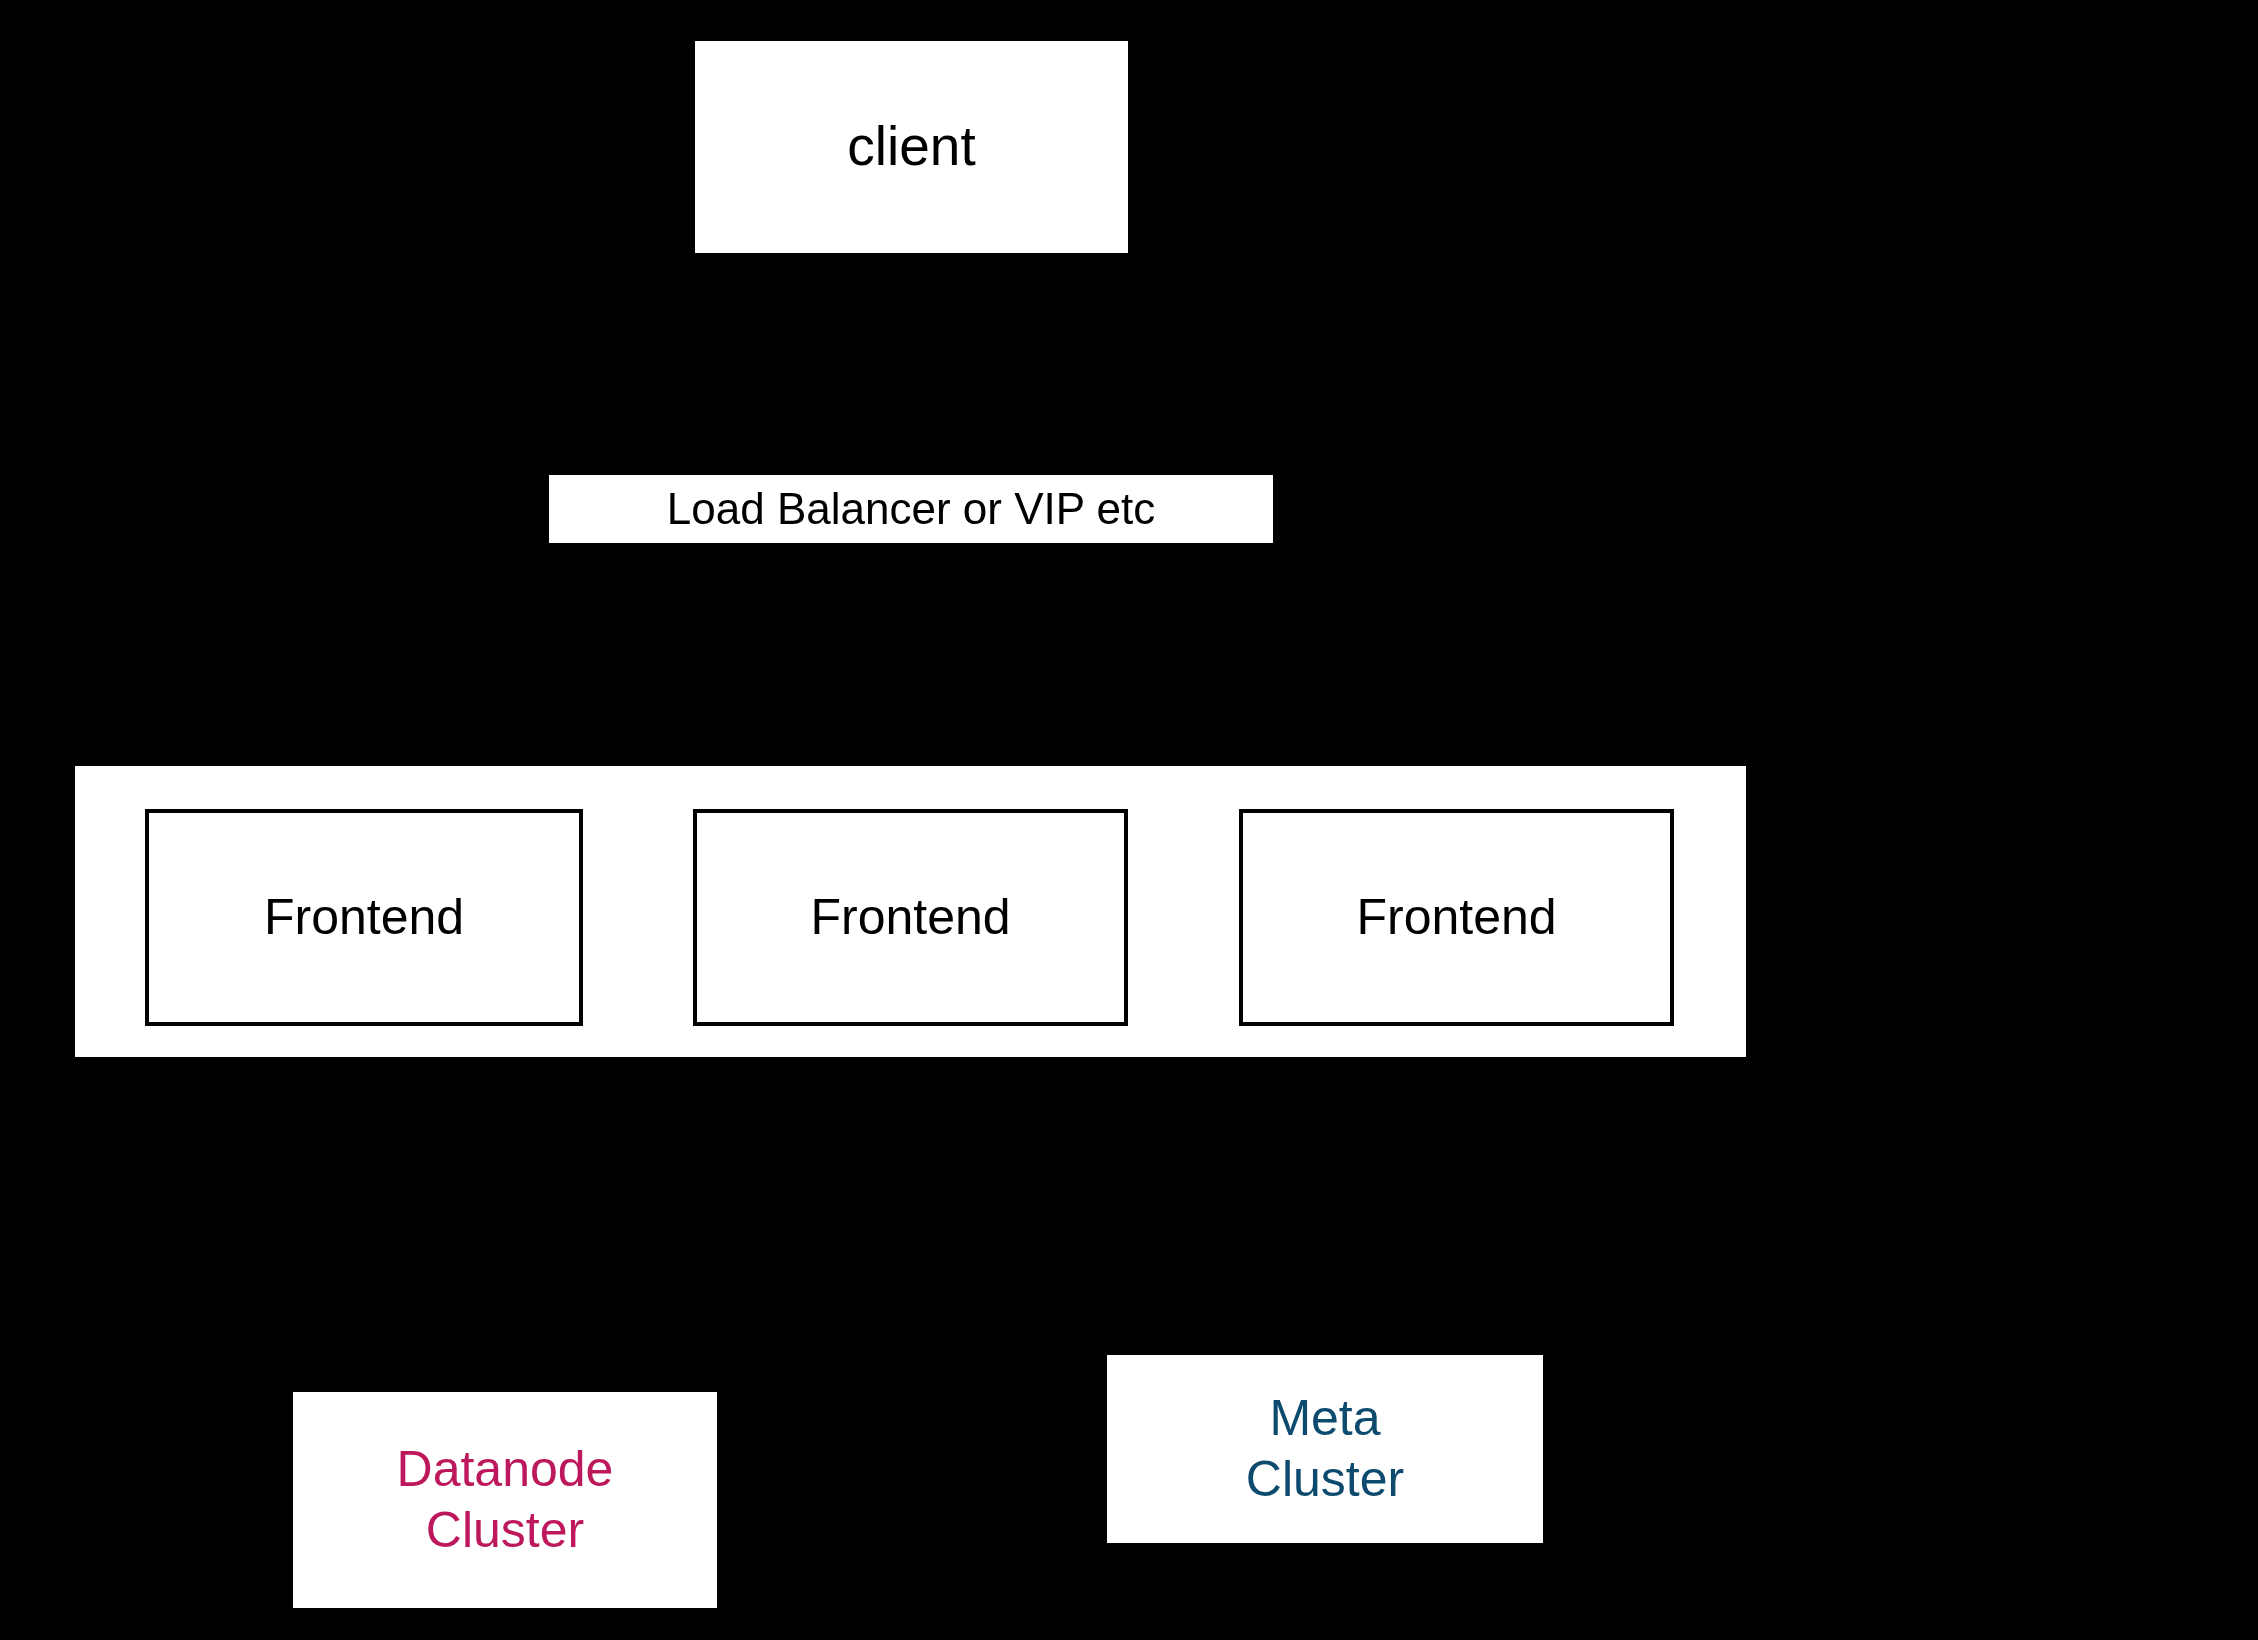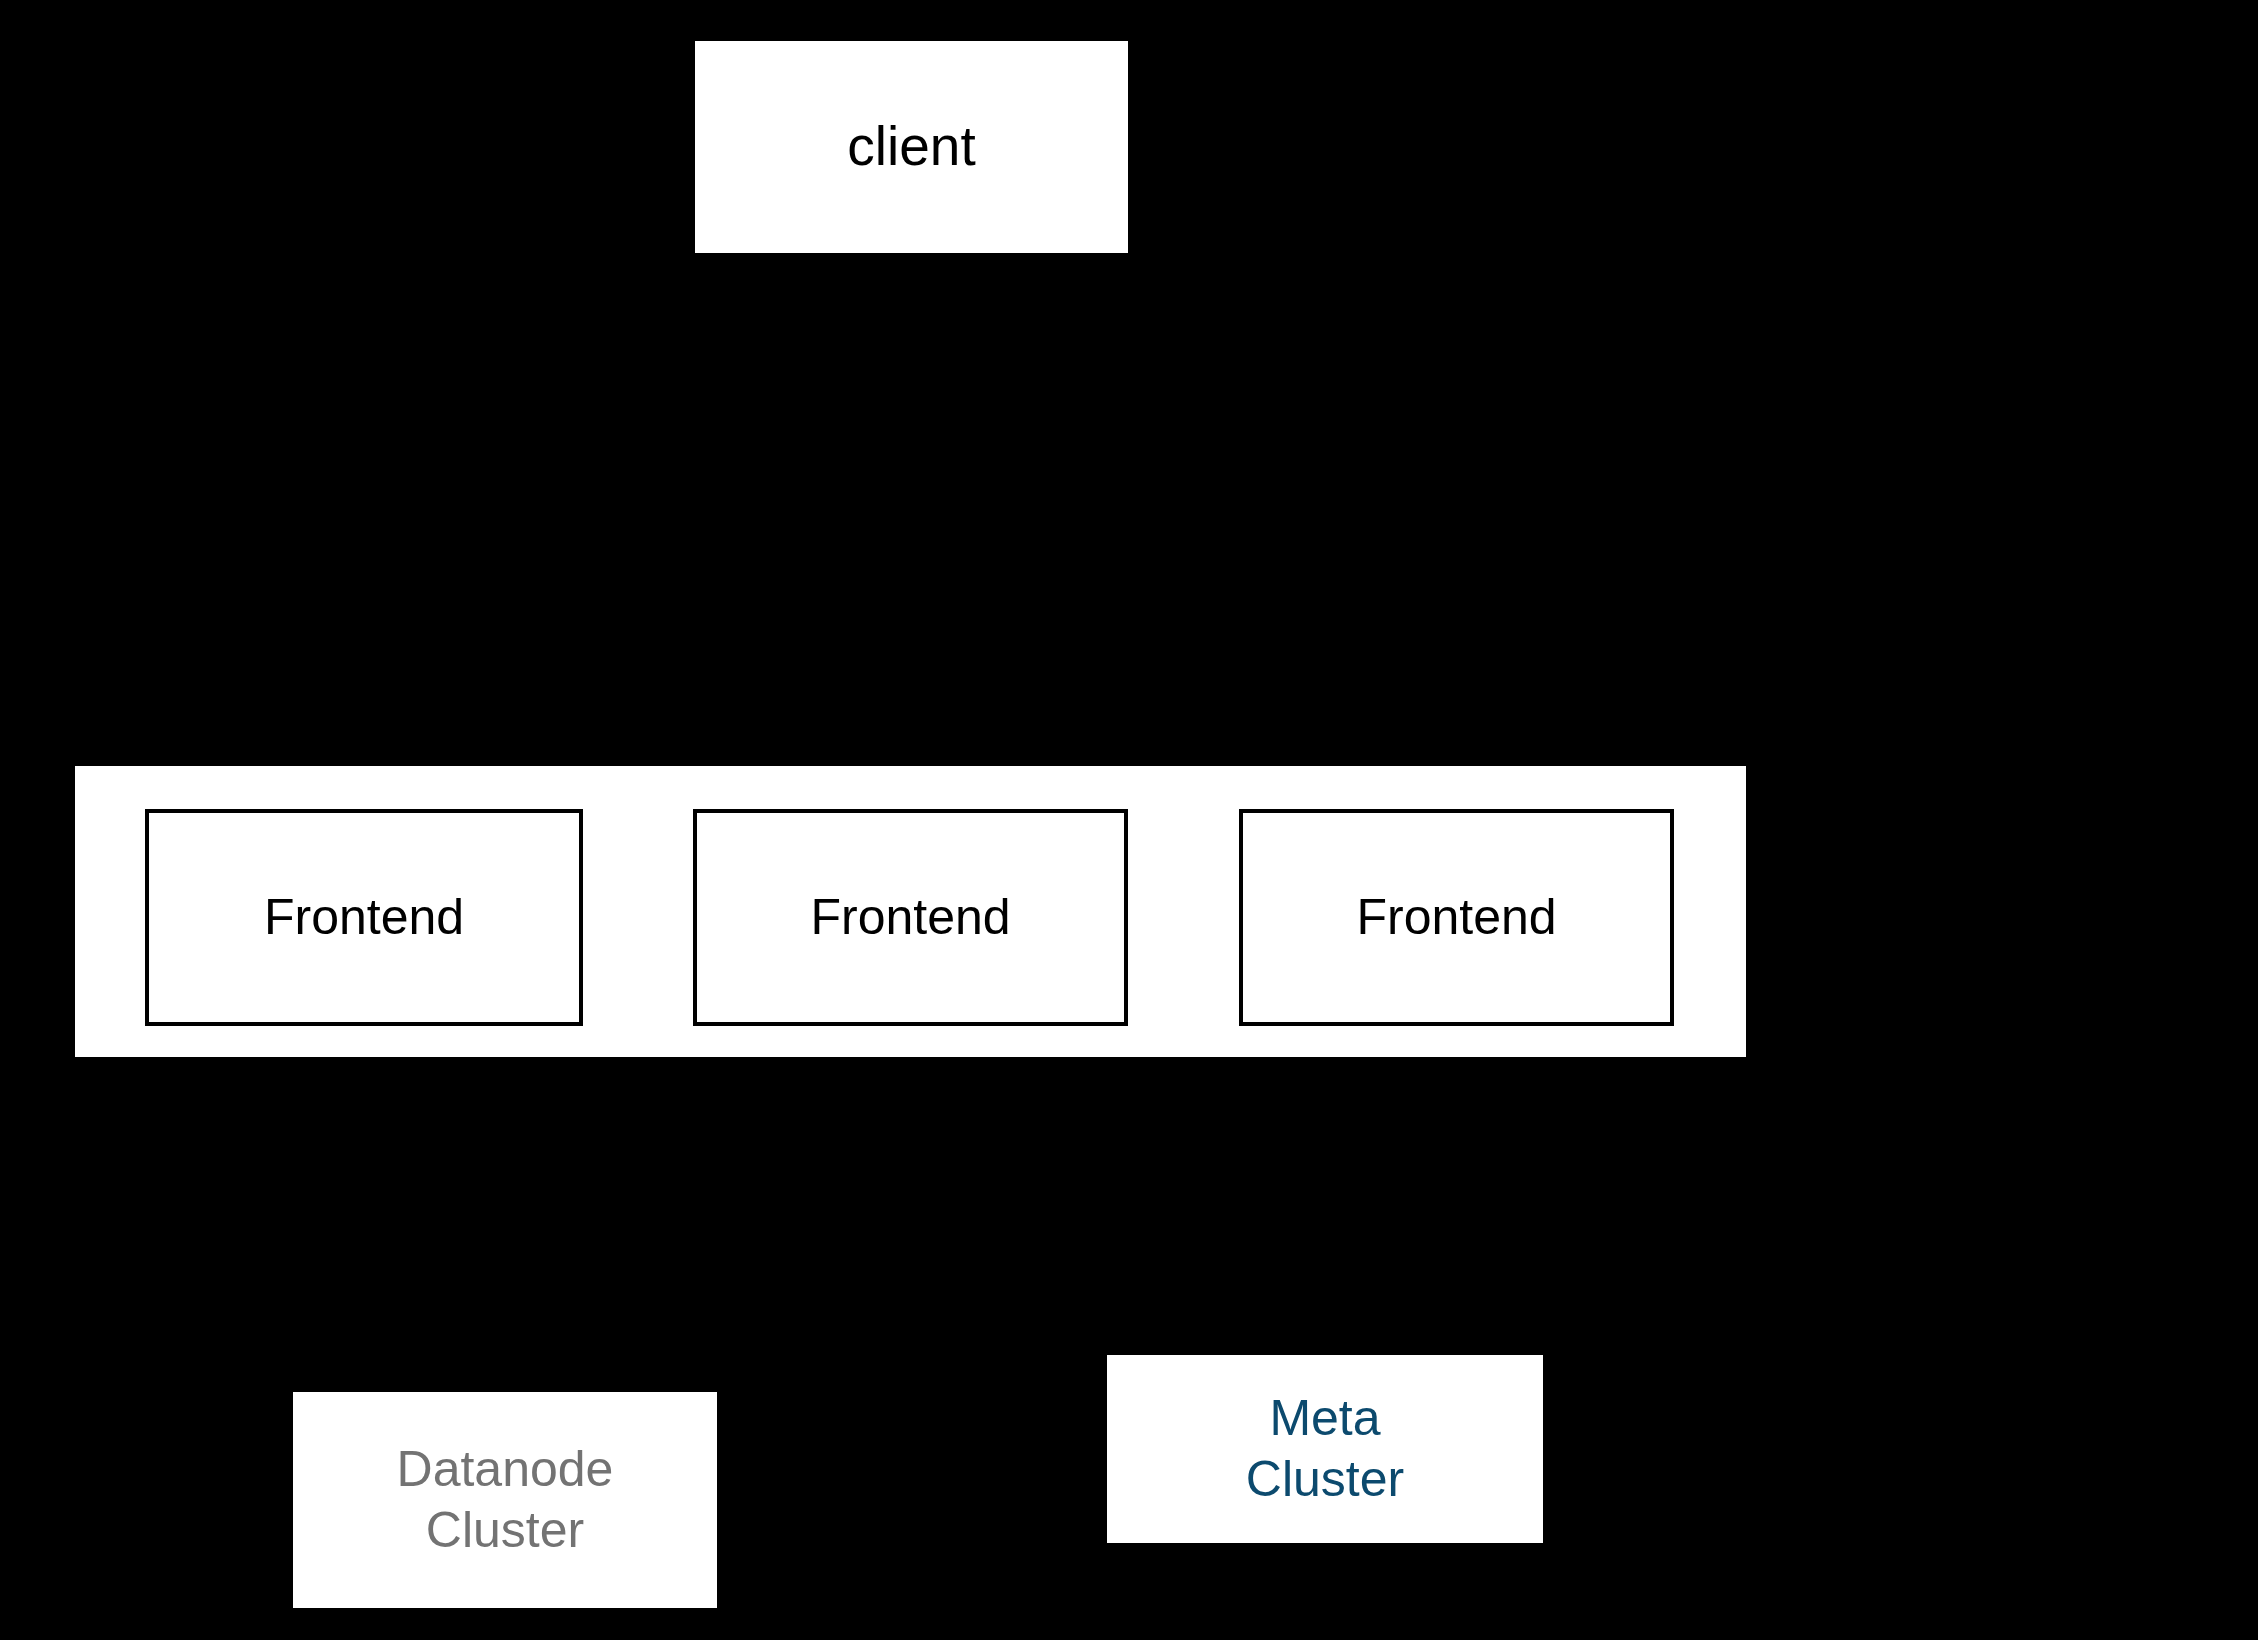--- a/index.html
+++ b/index.html
@@ -72,36 +72,39 @@
 </style>
 </head>
 <body>
 
 <div id="canvas" style="background: rgb(0, 0, 0);">
 
   <div class="node node--plain t-xl" id="node-client" style="left: 695px; top: 41px; width: 433px; height: 212px; background: rgb(255, 255, 255); color: rgb(0, 0, 0);">
     <span class="label">client</span>
   </div>
 
+  <div class="node node--plain t-md" id="node-load-balancer" style="left: 549px; top: 475px; width: 724px; height: 68px; background: rgb(255, 255, 255); color: rgb(0, 0, 0);">
+    <span class="label">Load Balancer or VIP etc</span>
+  </div>
 
   <div class="node node--dashed group-frontends" id="node-frontend-group" style="left: 75px; top: 766px; width: 1671px; height: 291px; background: rgb(255, 255, 255); color: rgb(0, 0, 0); border-color: rgb(255, 255, 255);"></div>
 
   <div class="node node--solid t-lg" id="node-frontend-1" style="left: 145px; top: 801px; width: 438px; height: 217px; background: rgb(255, 255, 255); color: rgb(0, 0, 0); border-color: rgb(0, 0, 0);">
     <span class="label">Frontend</span>
   </div>
 
   <div class="node node--solid t-lg" id="node-frontend-2" style="left: 693px; top: 801px; width: 435px; height: 217px; background: rgb(255, 255, 255); color: rgb(0, 0, 0); border-color: rgb(0, 0, 0);">
     <span class="label">Frontend</span>
   </div>
 
   <div class="node node--solid t-lg" id="node-frontend-3" style="left: 1239px; top: 801px; width: 435px; height: 217px; background: rgb(255, 255, 255); color: rgb(0, 0, 0); border-color: rgb(0, 0, 0);">
     <span class="label">Frontend</span>
   </div>
 
-  <div class="node node--dashed t-lg" id="node-datanode-cluster" style="left: 293px; top: 1384px; width: 424px; height: 216px; background: rgb(255, 255, 255); color: #737373; border-color: rgb(255, 255, 255);">
+  <div class="node node--dashed t-lg" id="node-datanode-cluster" style="left: 293px; top: 1384px; width: 424px; height: 216px; background: rgb(255, 255, 255); color: #be185d; border-color: rgb(255, 255, 255);">
     <span class="label">Datanode
 Cluster</span>
   </div>
 
   <div class="node node--dashed t-lg" id="node-meta-cluster" style="left: 1107px; top: 1347px; width: 436px; height: 188px; background: rgb(255, 255, 255); color: #0c4a6e; border-color: rgb(255, 255, 255);">
     <span class="label">Meta
 Cluster</span>
   </div>
 
 </div>

